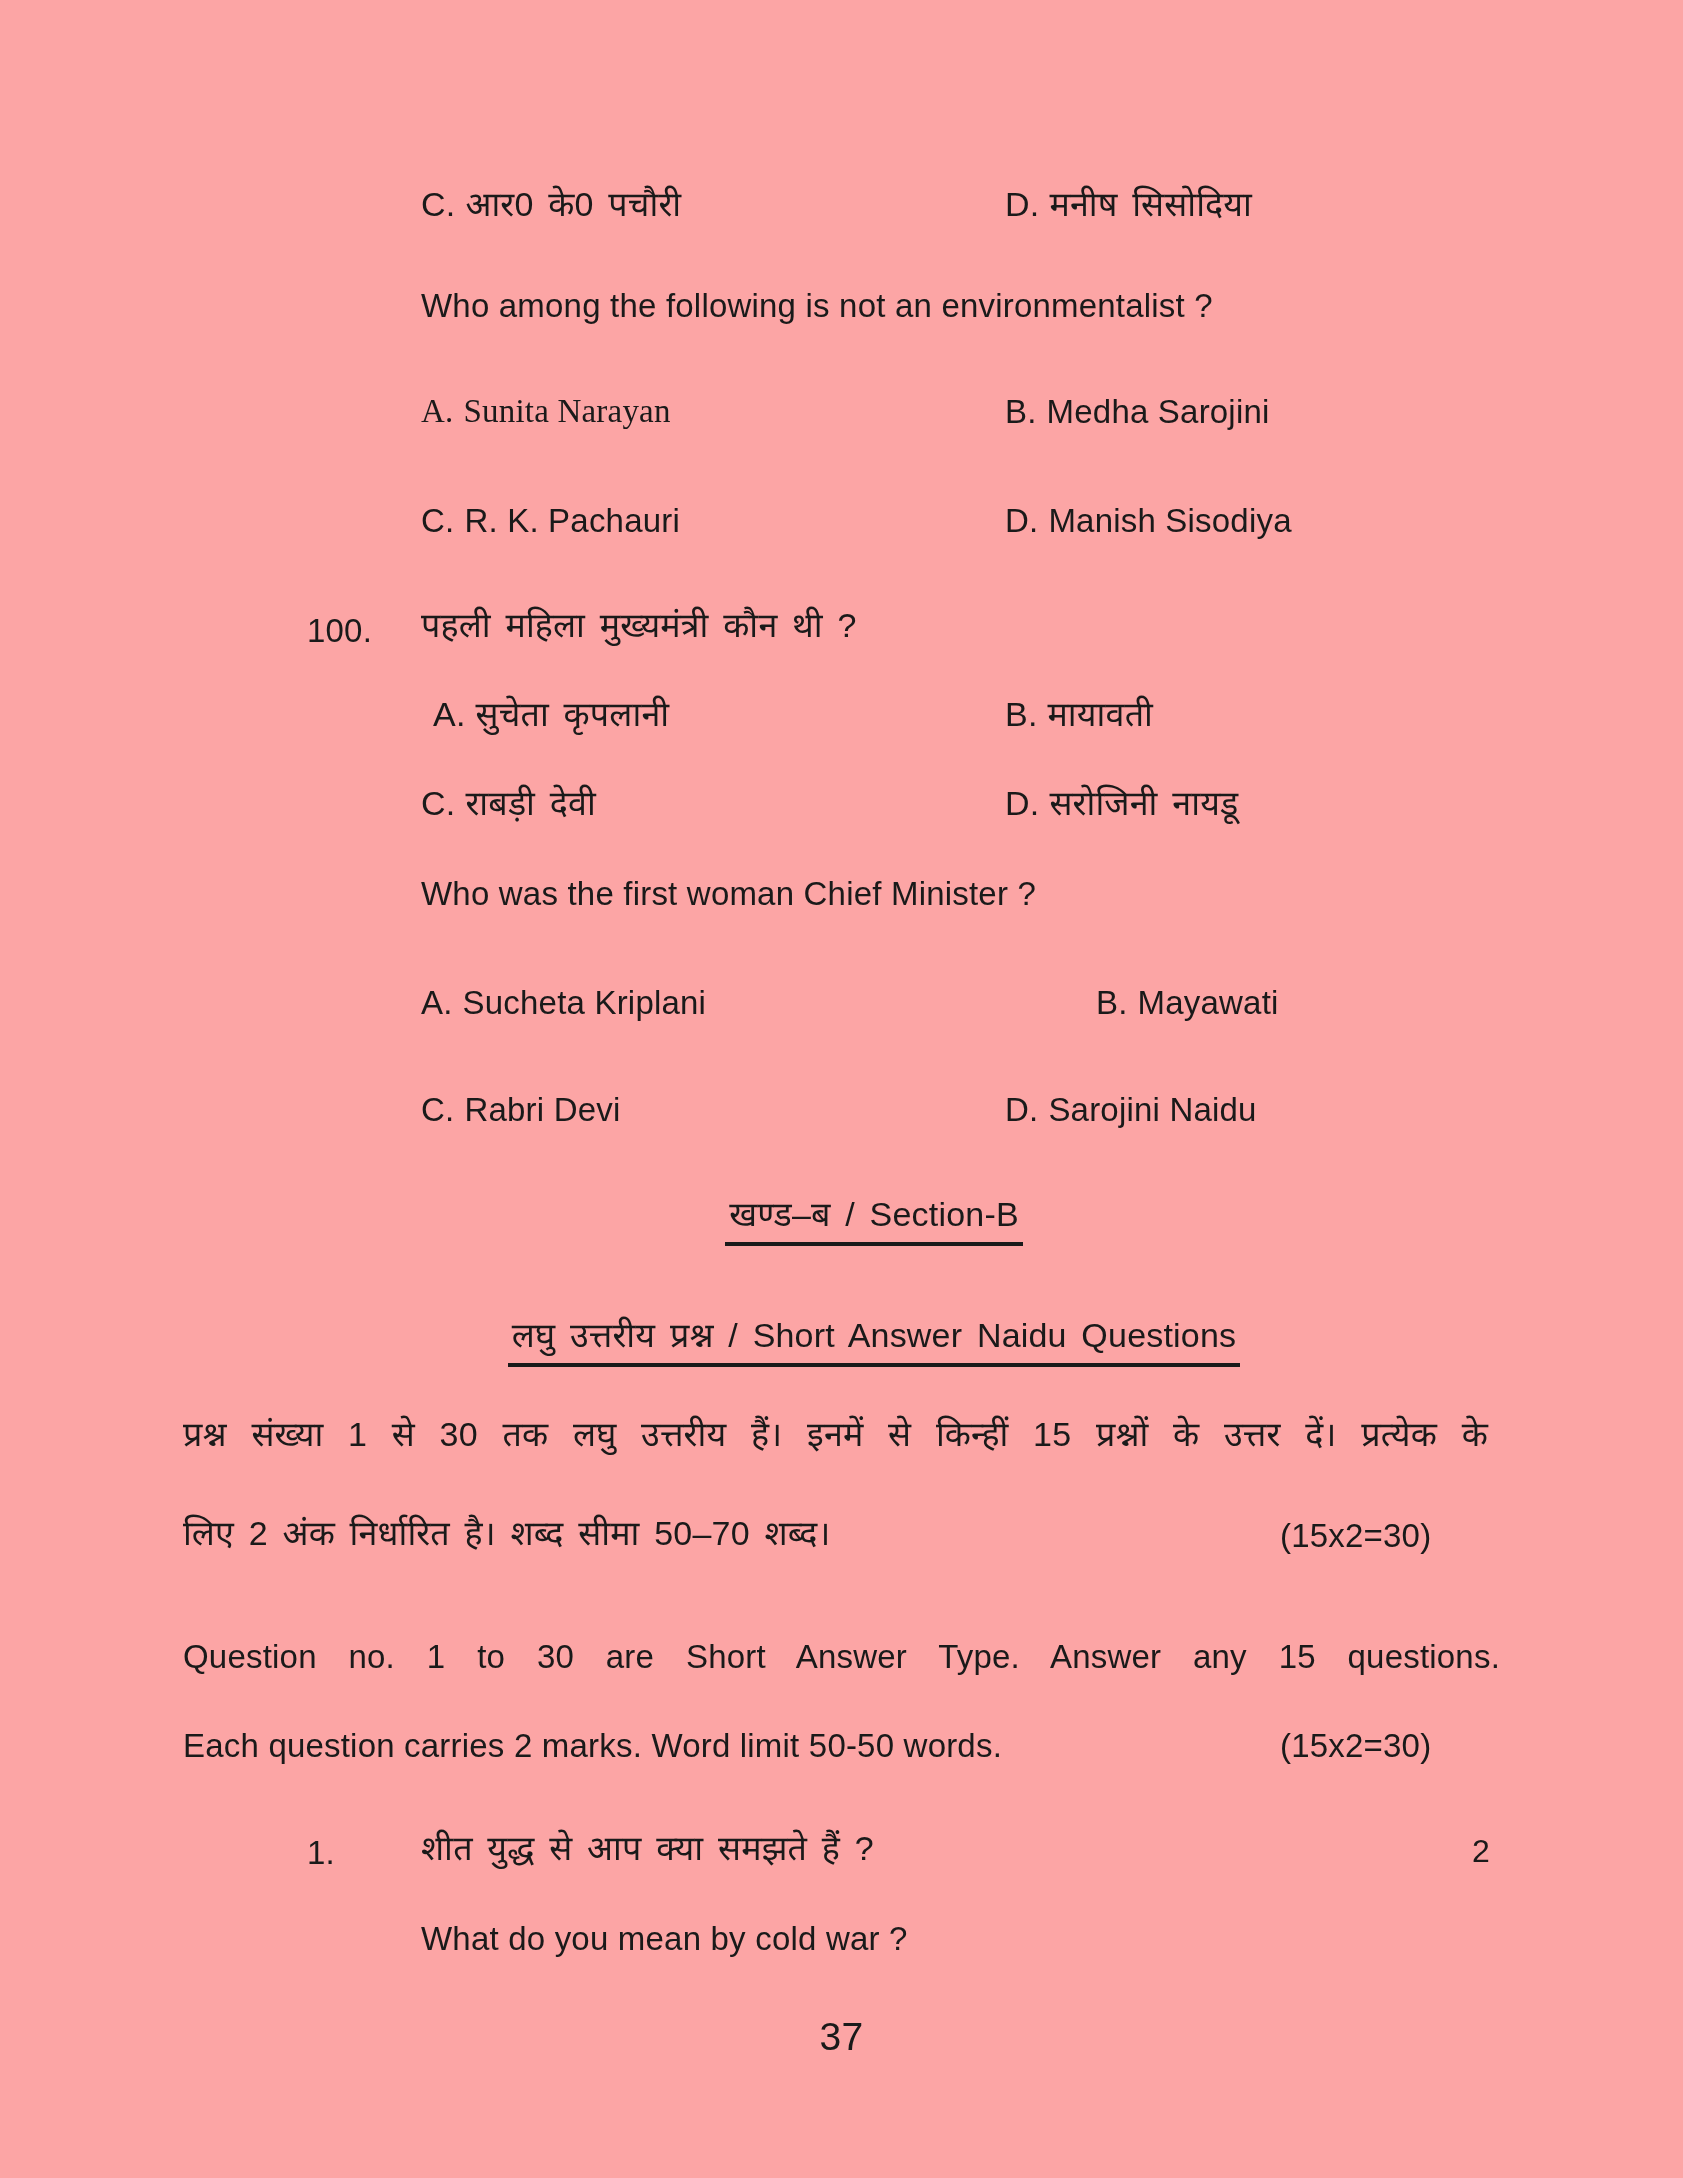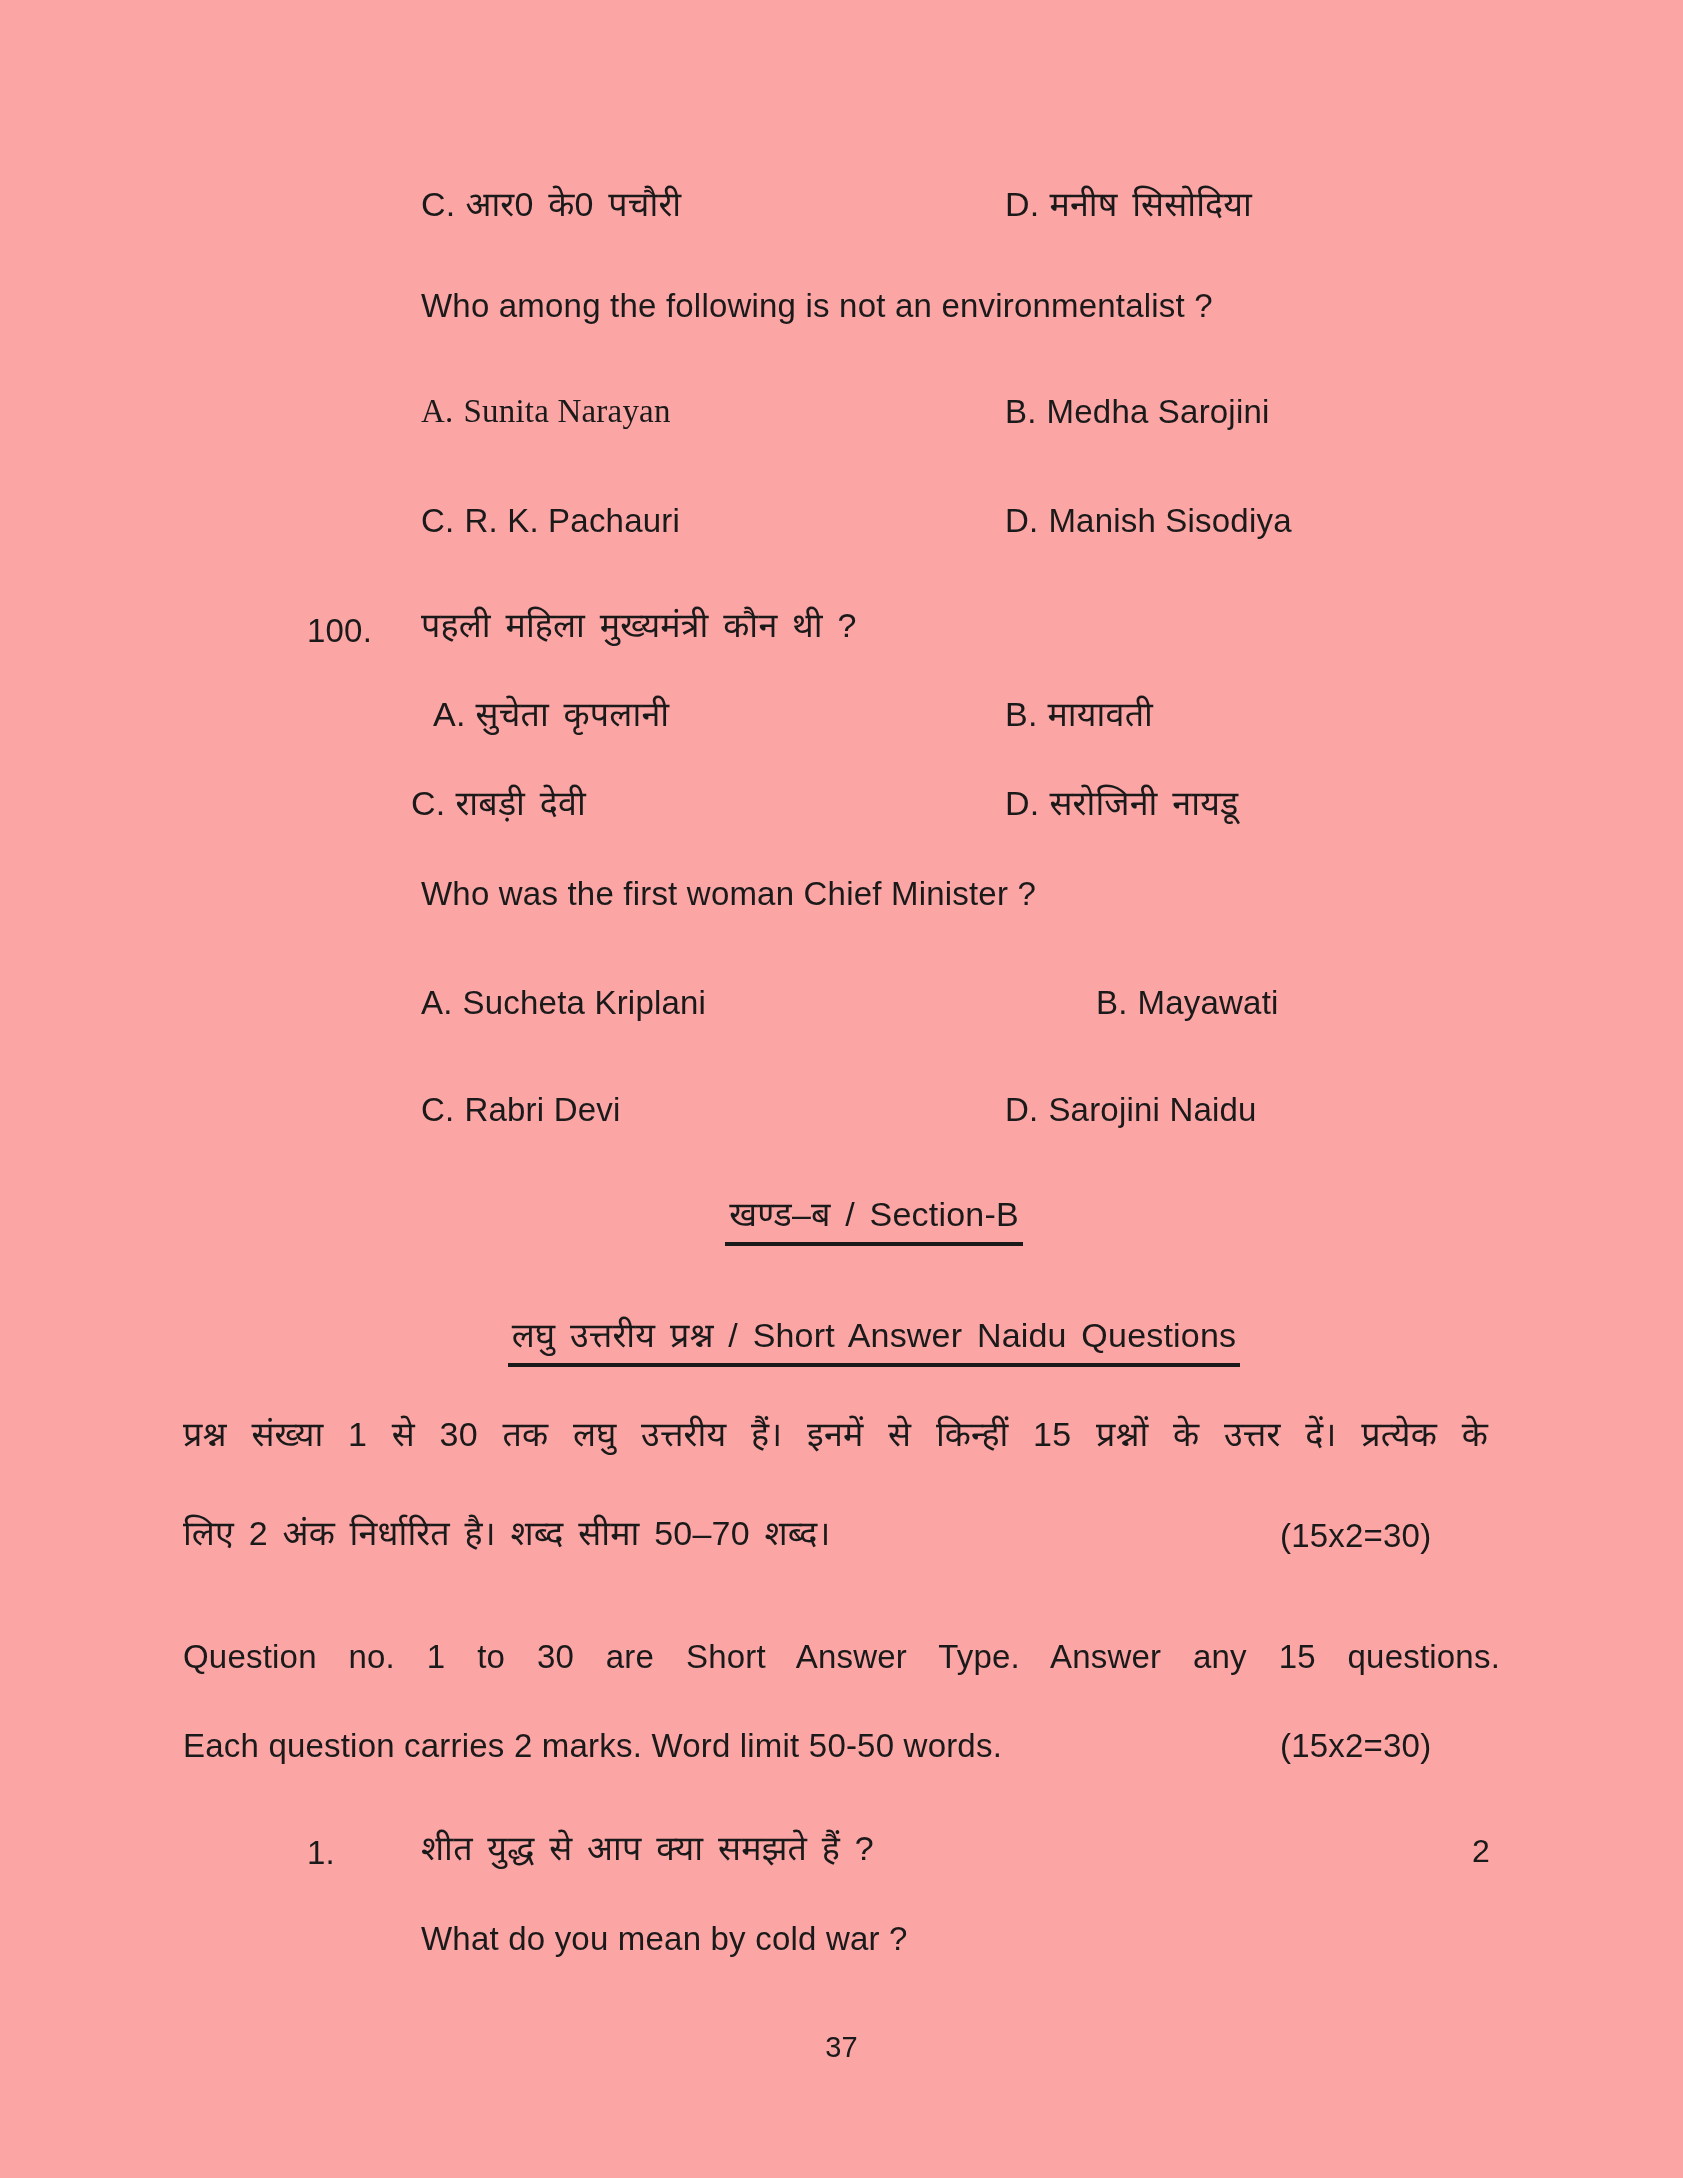--- a/index.html
+++ b/index.html
@@ -32,21 +32,21 @@
     width: 100%;
     padding-left: 65px;   
     box-sizing: border-box;
     text-align: center;
   }
   .ul {
     display: inline-block;
     border-bottom: 4px solid #1a1a1a;
     padding: 0 4px 6px 4px;
   }
-  .pagenum { font-size: 29px; margin-top: 16px; }
+  .pagenum { font-size: 39px; }
   .marks { font-size: 32px; }
 </style>
 </head>
 <body>
 
 <div class="page">
 
   <div class="t hi" style="top:183px; left:421px;">
     <span>C.</span><span class="opt-text">आर0 के0 पचौरी</span>
   </div>
@@ -71,21 +71,21 @@
 
   <div class="t en" style="top:610px; left:307px;">100.</div>
   <div class="t hi" style="top:604px; left:421px;">पहली महिला मुख्यमंत्री कौन थी ?</div>
 
   <div class="t hi" style="top:693px; left:421px;margin-left:12px;">
     <span>A.</span><span class="opt-text">सुचेता कृपलानी</span>
   </div>
   <div class="t hi" style="top:693px; left:1005px;">
     <span>B.</span><span class="opt-text">मायावती</span>
   </div>
-  <div class="t hi" style="top:782px; left:411px;">
+  <div class="t hi" style="top:782px; left:421px;">
     <span>C.</span><span class="opt-text">राबड़ी देवी</span>
   </div>
   <div class="t hi" style="top:782px; left:1005px;">
     <span>D.</span><span class="opt-text">सरोजिनी नायडू</span>
   </div>
 
   <div class="t en" style="top:873px; left:421px;">Who was the first woman Chief Minister ?</div>
 
   <div class="t en" style="top:982px; left:421px;">
     <span>A.</span><span class="opt-text">Sucheta Kriplani</span>

